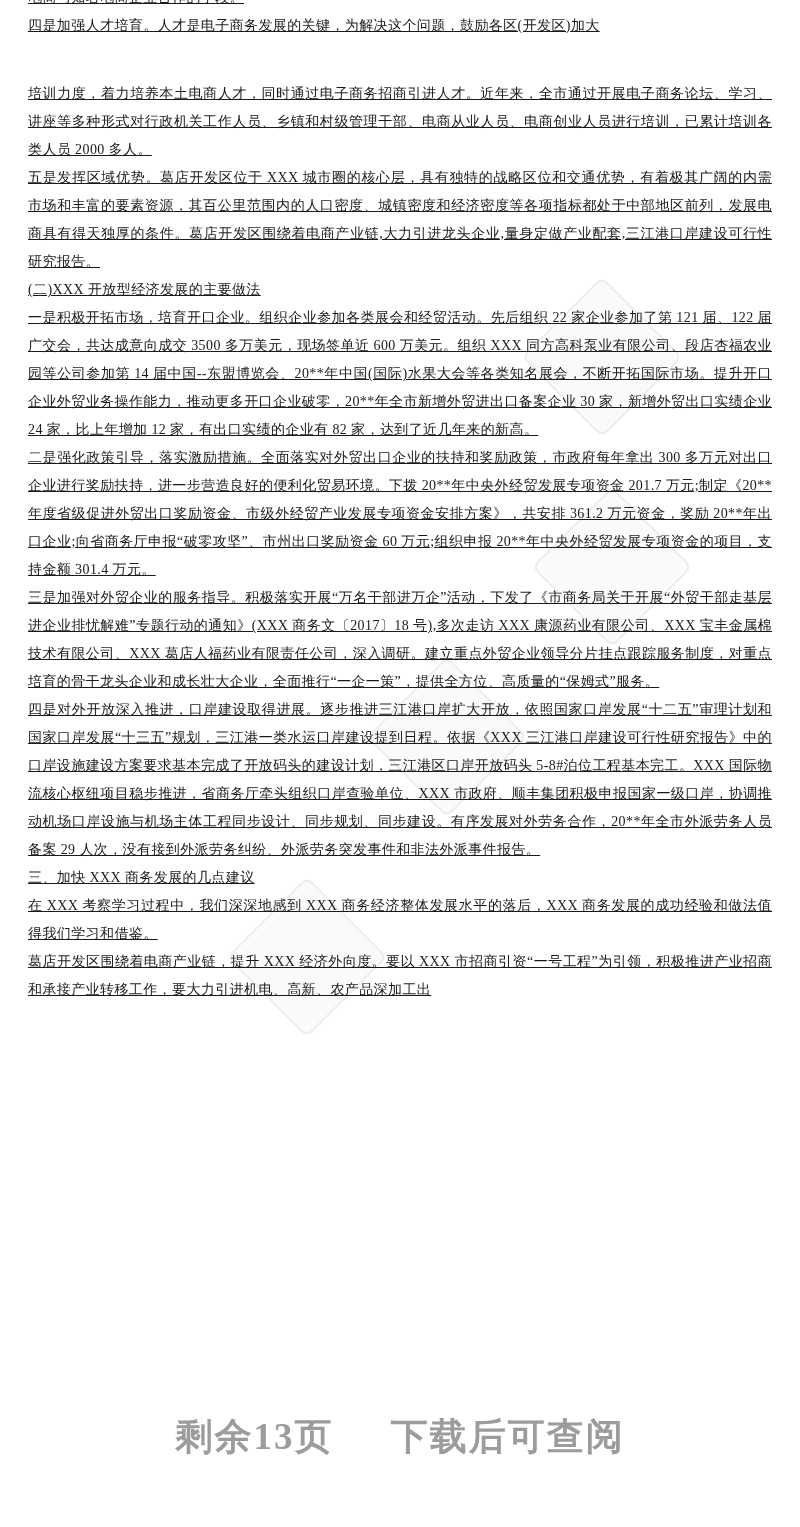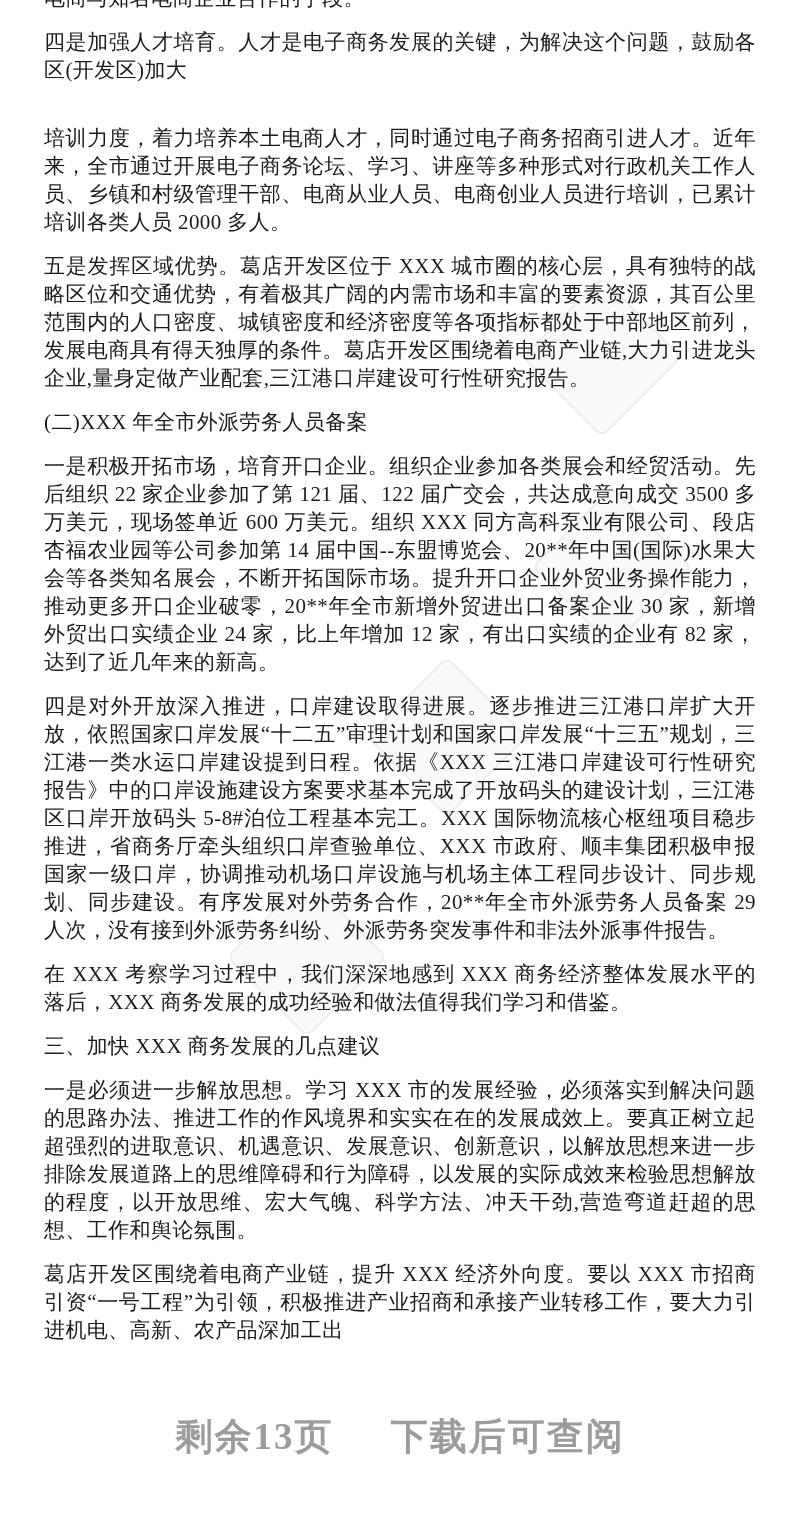--- a/index.html
+++ b/index.html
@@ -17,26 +17,27 @@
     font-family: "Liberation Serif", "DejaVu Serif", serif;
     color: #1a1a1a;
     box-sizing: border-box;
     padding: 0 28px;
   }
   .doc-body {
     position: relative;
     z-index: 2;
   }
   .para {
-    margin: 16px;
-    font-size: 21px;
+    margin: 0;
+    font-size: 14px;
     line-height: 28px;
     text-align: justify;
     letter-spacing: 0.4px;
     word-break: break-all;
+    text-decoration: underline;
   }
   .para.clipped {
     margin-top: -16px; 
   }
   .para.gap-before {
     margin-top: 40px; 
   }
   .footer-note {
     position: absolute;
     left: 0;
@@ -79,26 +80,27 @@
   <div class="watermark wm-1"></div>
   <div class="watermark wm-2"></div>
   <div class="watermark wm-3"></div>
   <div class="watermark wm-4"></div>
 
   <div class="doc-body">
       <p class="para clipped">电商与知名电商企业合作的手段。</p>
       <p class="para">四是加强人才培育。人才是电子商务发展的关键，为解决这个问题，鼓励各区(开发区)加大</p>
       <p class="para gap-before">培训力度，着力培养本土电商人才，同时通过电子商务招商引进人才。近年来，全市通过开展电子商务论坛、学习、讲座等多种形式对行政机关工作人员、乡镇和村级管理干部、电商从业人员、电商创业人员进行培训，已累计培训各类人员 2000 多人。</p>
       <p class="para">五是发挥区域优势。葛店开发区位于 XXX 城市圈的核心层，具有独特的战略区位和交通优势，有着极其广阔的内需市场和丰富的要素资源，其百公里范围内的人口密度、城镇密度和经济密度等各项指标都处于中部地区前列，发展电商具有得天独厚的条件。葛店开发区围绕着电商产业链,大力引进龙头企业,量身定做产业配套,三江港口岸建设可行性研究报告。</p>
-      <p class="para">(二)XXX 年全市外派劳务人员备案</p>
+      <p class="para">(二)XXX 开放型经济发展的主要做法</p>
       <p class="para">一是积极开拓市场，培育开口企业。组织企业参加各类展会和经贸活动。先后组织 22 家企业参加了第 121 届、122 届广交会，共达成意向成交 3500 多万美元，现场签单近 600 万美元。组织 XXX 同方高科泵业有限公司、段店杏福农业园等公司参加第 14 届中国--东盟博览会、20**年中国(国际)水果大会等各类知名展会，不断开拓国际市场。提升开口企业外贸业务操作能力，推动更多开口企业破零，20**年全市新增外贸进出口备案企业 30 家，新增外贸出口实绩企业 24 家，比上年增加 12 家，有出口实绩的企业有 82 家，达到了近几年来的新高。</p>
+      <p class="para">二是强化政策引导，落实激励措施。全面落实对外贸出口企业的扶持和奖励政策，市政府每年拿出 300 多万元对出口企业进行奖励扶持，进一步营造良好的便利化贸易环境。下拨 20**年中央外经贸发展专项资金 201.7 万元;制定《20**年度省级促进外贸出口奖励资金、市级外经贸产业发展专项资金安排方案》，共安排 361.2 万元资金，奖励 20**年出口企业;向省商务厅申报“破零攻坚”、市州出口奖励资金 60 万元;组织申报 20**年中央外经贸发展专项资金的项目，支持金额 301.4 万元。</p>
+      <p class="para">三是加强对外贸企业的服务指导。积极落实开展“万名干部进万企”活动，下发了《市商务局关于开展“外贸干部走基层进企业排忧解难”专题行动的通知》(XXX 商务文〔2017〕18 号),多次走访 XXX 康源药业有限公司、XXX 宝丰金属棉技术有限公司、XXX 葛店人福药业有限责任公司，深入调研。建立重点外贸企业领导分片挂点跟踪服务制度，对重点培育的骨干龙头企业和成长壮大企业，全面推行“一企一策”，提供全方位、高质量的“保姆式”服务。</p>
       <p class="para">四是对外开放深入推进，口岸建设取得进展。逐步推进三江港口岸扩大开放，依照国家口岸发展“十二五”审理计划和国家口岸发展“十三五”规划，三江港一类水运口岸建设提到日程。依据《XXX 三江港口岸建设可行性研究报告》中的口岸设施建设方案要求基本完成了开放码头的建设计划，三江港区口岸开放码头 5-8#泊位工程基本完工。XXX 国际物流核心枢纽项目稳步推进，省商务厅牵头组织口岸查验单位、XXX 市政府、顺丰集团积极申报国家一级口岸，协调推动机场口岸设施与机场主体工程同步设计、同步规划、同步建设。有序发展对外劳务合作，20**年全市外派劳务人员备案 29 人次，没有接到外派劳务纠纷、外派劳务突发事件和非法外派事件报告。</p>
+      <p class="para">三、加快 XXX 商务发展的几点建议</p>
       <p class="para">在 XXX 考察学习过程中，我们深深地感到 XXX 商务经济整体发展水平的落后，XXX 商务发展的成功经验和做法值得我们学习和借鉴。</p>
-      <p class="para">三、加快 XXX 商务发展的几点建议</p>
-      <p class="para">一是必须进一步解放思想。学习 XXX 市的发展经验，必须落实到解决问题的思路办法、推进工作的作风境界和实实在在的发展成效上。要真正树立起超强烈的进取意识、机遇意识、发展意识、创新意识，以解放思想来进一步排除发展道路上的思维障碍和行为障碍，以发展的实际成效来检验思想解放的程度，以开放思维、宏大气魄、科学方法、冲天干劲,营造弯道赶超的思想、工作和舆论氛围。</p>
       <p class="para">葛店开发区围绕着电商产业链，提升 XXX 经济外向度。要以 XXX 市招商引资“一号工程”为引领，积极推进产业招商和承接产业转移工作，要大力引进机电、高新、农产品深加工出</p>
     </div>
 
   <div class="footer-note" style="color: rgb(156, 156, 156);">
     <span class="seg">剩余13页</span>
     <span class="seg">下载后可查阅</span>
   </div>
 
 </div>
 

